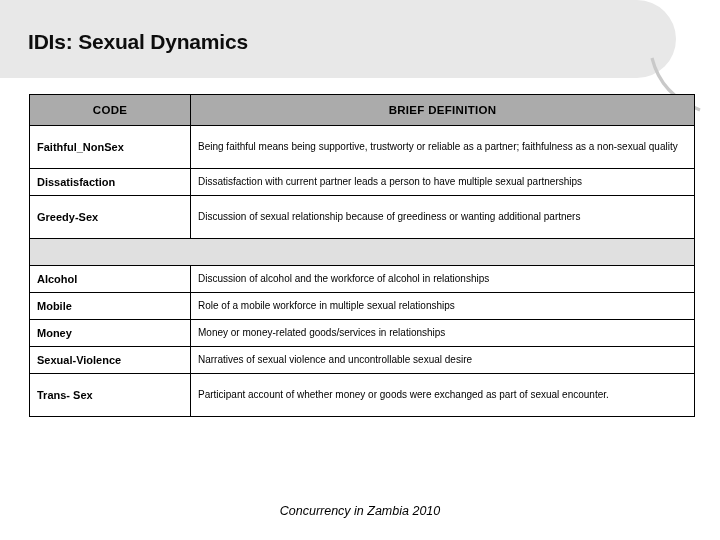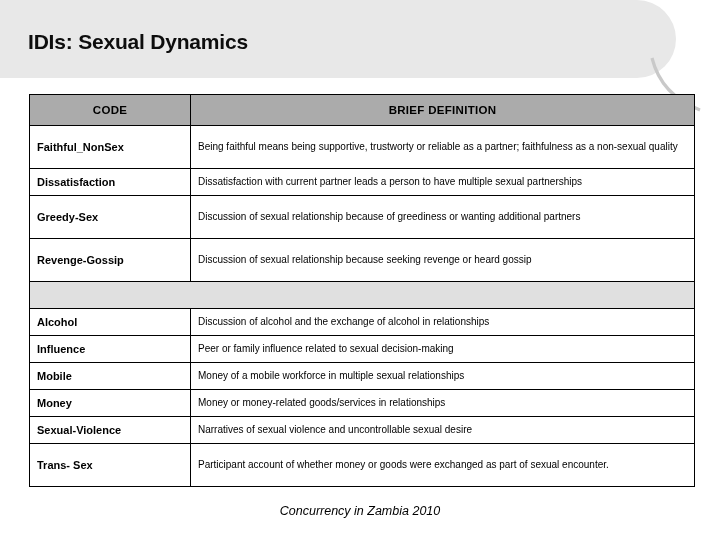--- a/index.html
+++ b/index.html
@@ -153,38 +153,30 @@
         <td class="cell-def">Being faithful means being supportive, trustworty or reliable as a partner; faithfulness as a non-sexual quality</td>
       </tr>
       <tr class="row-std">
         <td class="cell-code">Dissatisfaction</td>
         <td class="cell-def">Dissatisfaction with current partner leads a person to have multiple sexual partnerships</td>
       </tr>
       <tr class="row-tall">
         <td class="cell-code">Greedy-Sex</td>
         <td class="cell-def">Discussion of sexual relationship because of greediness or wanting additional partners</td>
       </tr>
-      <tr class="row-tall">
-        <td class="cell-code">Revenge-Gossip</td>
-        <td class="cell-def">Discussion of sexual relationship because seeking revenge or heard gossip</td>
-      </tr>
       <tr class="row-spacer">
         <td colspan="2"></td>
       </tr>
       <tr class="row-std">
         <td class="cell-code">Alcohol</td>
-        <td class="cell-def">Discussion of alcohol and the exchange of alcohol in relationships</td>
-      </tr>
-      <tr class="row-std">
-        <td class="cell-code">Influence</td>
-        <td class="cell-def">Peer or family influence related to sexual decision-making</td>
+        <td class="cell-def">Discussion of alcohol and the workforce of alcohol in relationships</td>
       </tr>
       <tr class="row-std">
         <td class="cell-code">Mobile</td>
-        <td class="cell-def">Money of a mobile workforce in multiple sexual relationships</td>
+        <td class="cell-def">Role of a mobile workforce in multiple sexual relationships</td>
       </tr>
       <tr class="row-std">
         <td class="cell-code">Money</td>
         <td class="cell-def">Money or money-related goods/services in relationships</td>
       </tr>
       <tr class="row-std">
         <td class="cell-code">Sexual-Violence</td>
         <td class="cell-def">Narratives of sexual violence and uncontrollable sexual desire</td>
       </tr>
       <tr class="row-tall">

